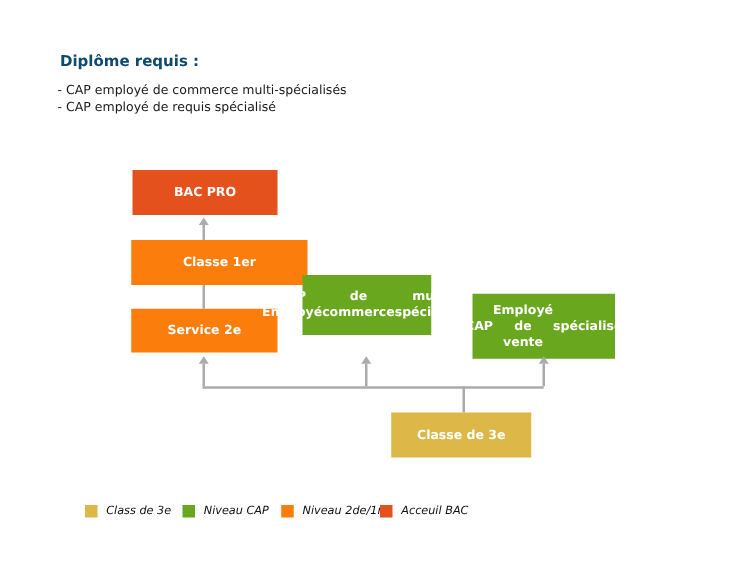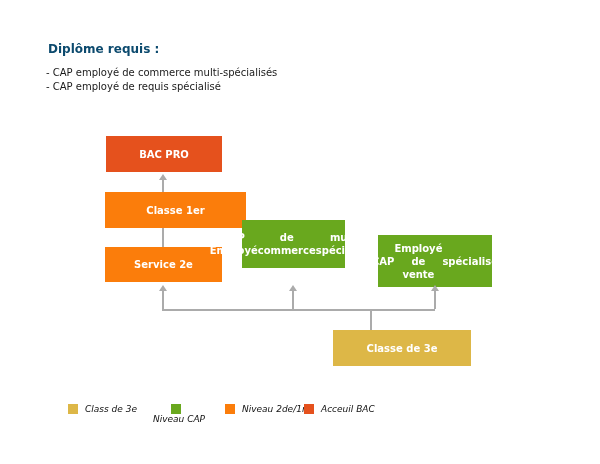--- a/index.html
+++ b/index.html
@@ -26,21 +26,21 @@
     display:flex;
     align-items:center;justify-content:center;
     color:#ffffff;font-weight:bold;font-size:10px;
     line-height:13px;text-align:center;
   }
   .node-bac    {left:106px;top:136px;width:116px;height:36px;}
   .node-1er    {left:105px;top:192px;width:141px;height:36px;}
   .node-2e     {left:105px;top:247px;width:117px;height:35px;}
   .node-cap1   {left:242px;top:220px;width:103px;height:48px;}
   .node-cap2   {left:378px;top:235px;width:114px;height:52px;}
-  .node-3e     {left:313px;top:330px;width:138px;height:36px;margin-left:20px;}
+  .node-3e     {left:313px;top:330px;width:112px;height:36px;}
   .cline{
     position:absolute;background:#ababab;
   }
   .v{width:2px;}
   .h{height:2px;}
   .arrowhead{
     position:absolute;width:0;height:0;
     border-left:4px solid transparent;
     border-right:4px solid transparent;
     border-bottom:6px solid #ababab;
@@ -52,21 +52,21 @@
     position:absolute;display:flex;align-items:center;top:0;padding-left:20px;
   }
   .legend-swatch{
     width:10px;height:10px;display:inline-block;
   }
   .legend-label{
     margin-left:7px;
     font-size:9px;font-style:italic;color:#111111;
     white-space:nowrap;
   }
-  .li-0{left:48px;} .li-1{left:126px;flex-direction:column;} .li-2{left:205px;} .li-3{left:284px;}
+  .li-0{left:48px;} .li-1{left:126px;} .li-2{left:205px;} .li-3{left:284px;}
 </style>
 </head>
 <body>
 
 <div class="canvas">
 
   <div class="title">Diplôme requis :</div>
   <div class="req-list">
     <div>- CAP employé de commerce multi-spécialisés</div>
     <div>- CAP employé de requis spécialisé</div>

